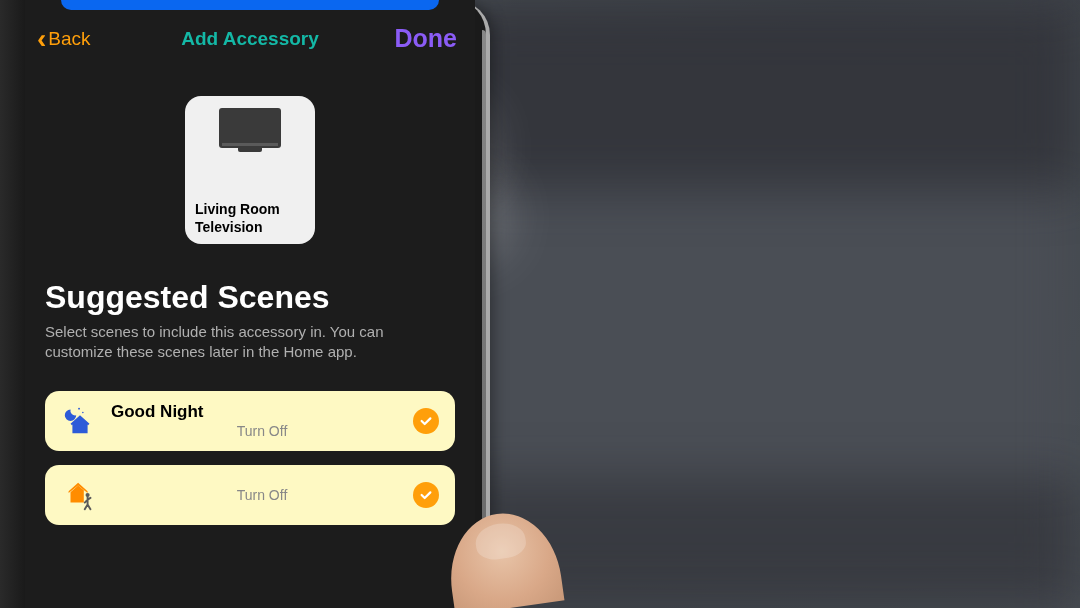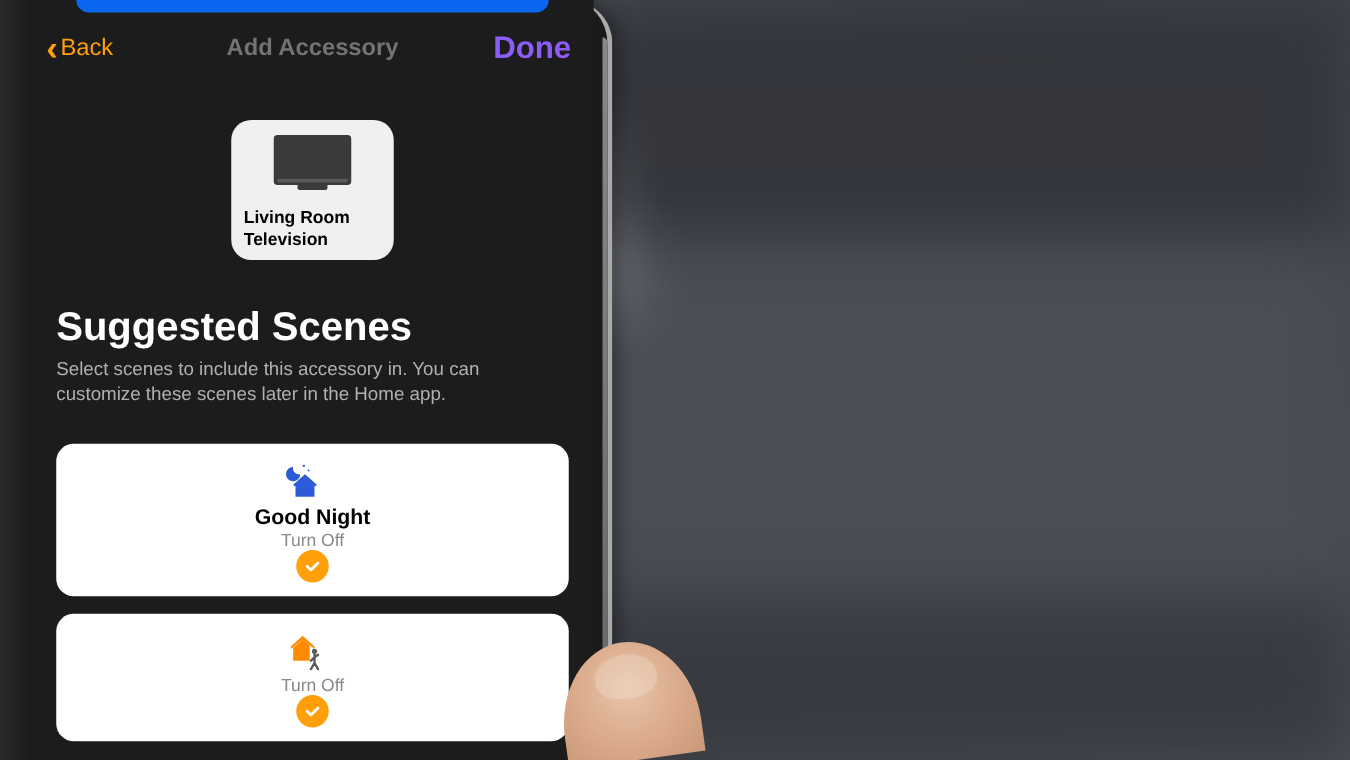--- a/index.html
+++ b/index.html
@@ -75,39 +75,39 @@
       font-weight: 500;
       cursor: pointer;
     }
     .back-chevron {
       font-size: 28px;
       font-weight: 600;
       margin-right: 2px;
       line-height: 1;
     }
     .nav-title {
-      color: #737373;
+      color: #14b8a6;
       font-size: 19px;
       font-weight: 700;
       position: absolute;
       left: 50%;
       transform: translateX(-50%);
     }
     .done-btn {
       color: #8b5cf6;
       font-size: 25px;
       font-weight: 700;
       cursor: pointer;
     }
     .content {
       padding: 0 20px;
     }
     .accessory-card {
       width: 130px;
-      height: 112px;
+      height: 148px;
       background: #f0f0f0;
       border-radius: 16px;
       margin: 25px auto 35px;
       padding: 10px 10px 8px 10px;
       display: flex;
       flex-direction: column;
     }
     .tv-icon {
       width: 62px;
       height: 40px;
@@ -148,28 +148,27 @@
       font-weight: 700;
       margin-bottom: 6px;
     }
     .section-desc {
       color: #b0b0b0;
       font-size: 15px;
       line-height: 1.35;
       margin-bottom: 28px;
     }
     .scene-card {
-      background: #ffffff;
+      background: #fef9c3;
       border-radius: 14px;
       padding: 11px 16px;
       display: flex;
       align-items: center;
       margin-bottom: 14px;
       cursor: pointer;
-      flex-direction: column;
     }
     .scene-icon {
       width: 38px;
       height: 38px;
       margin-right: 12px;
       display: flex;
       align-items: center;
       justify-content: center;
       position: relative;
     }

